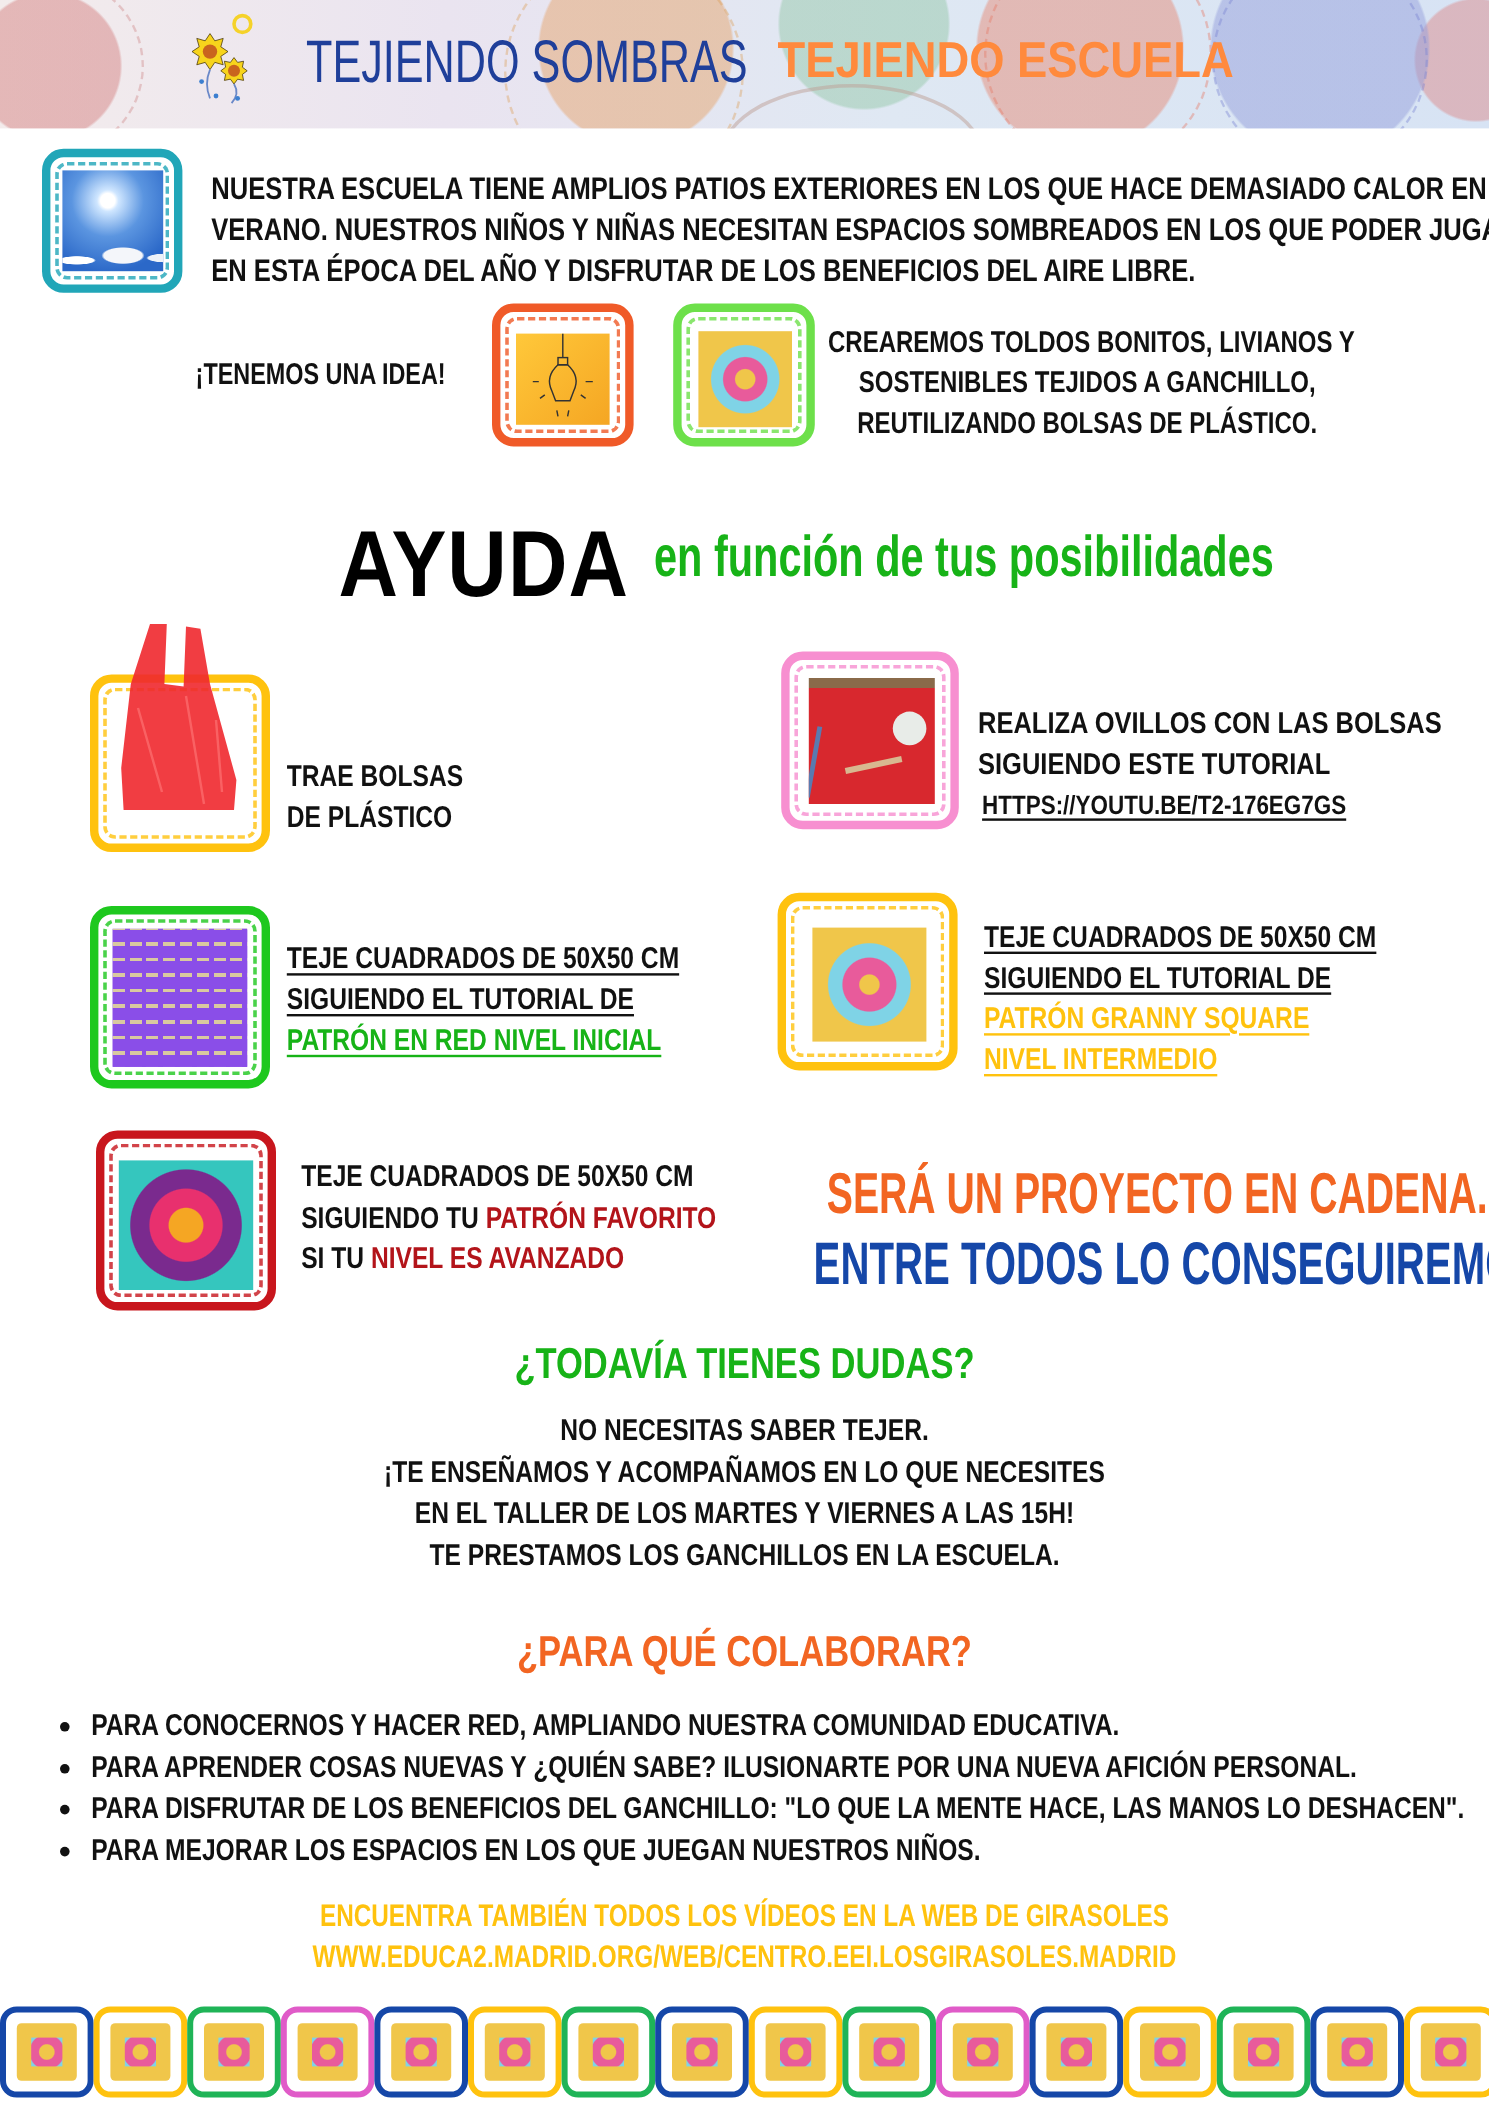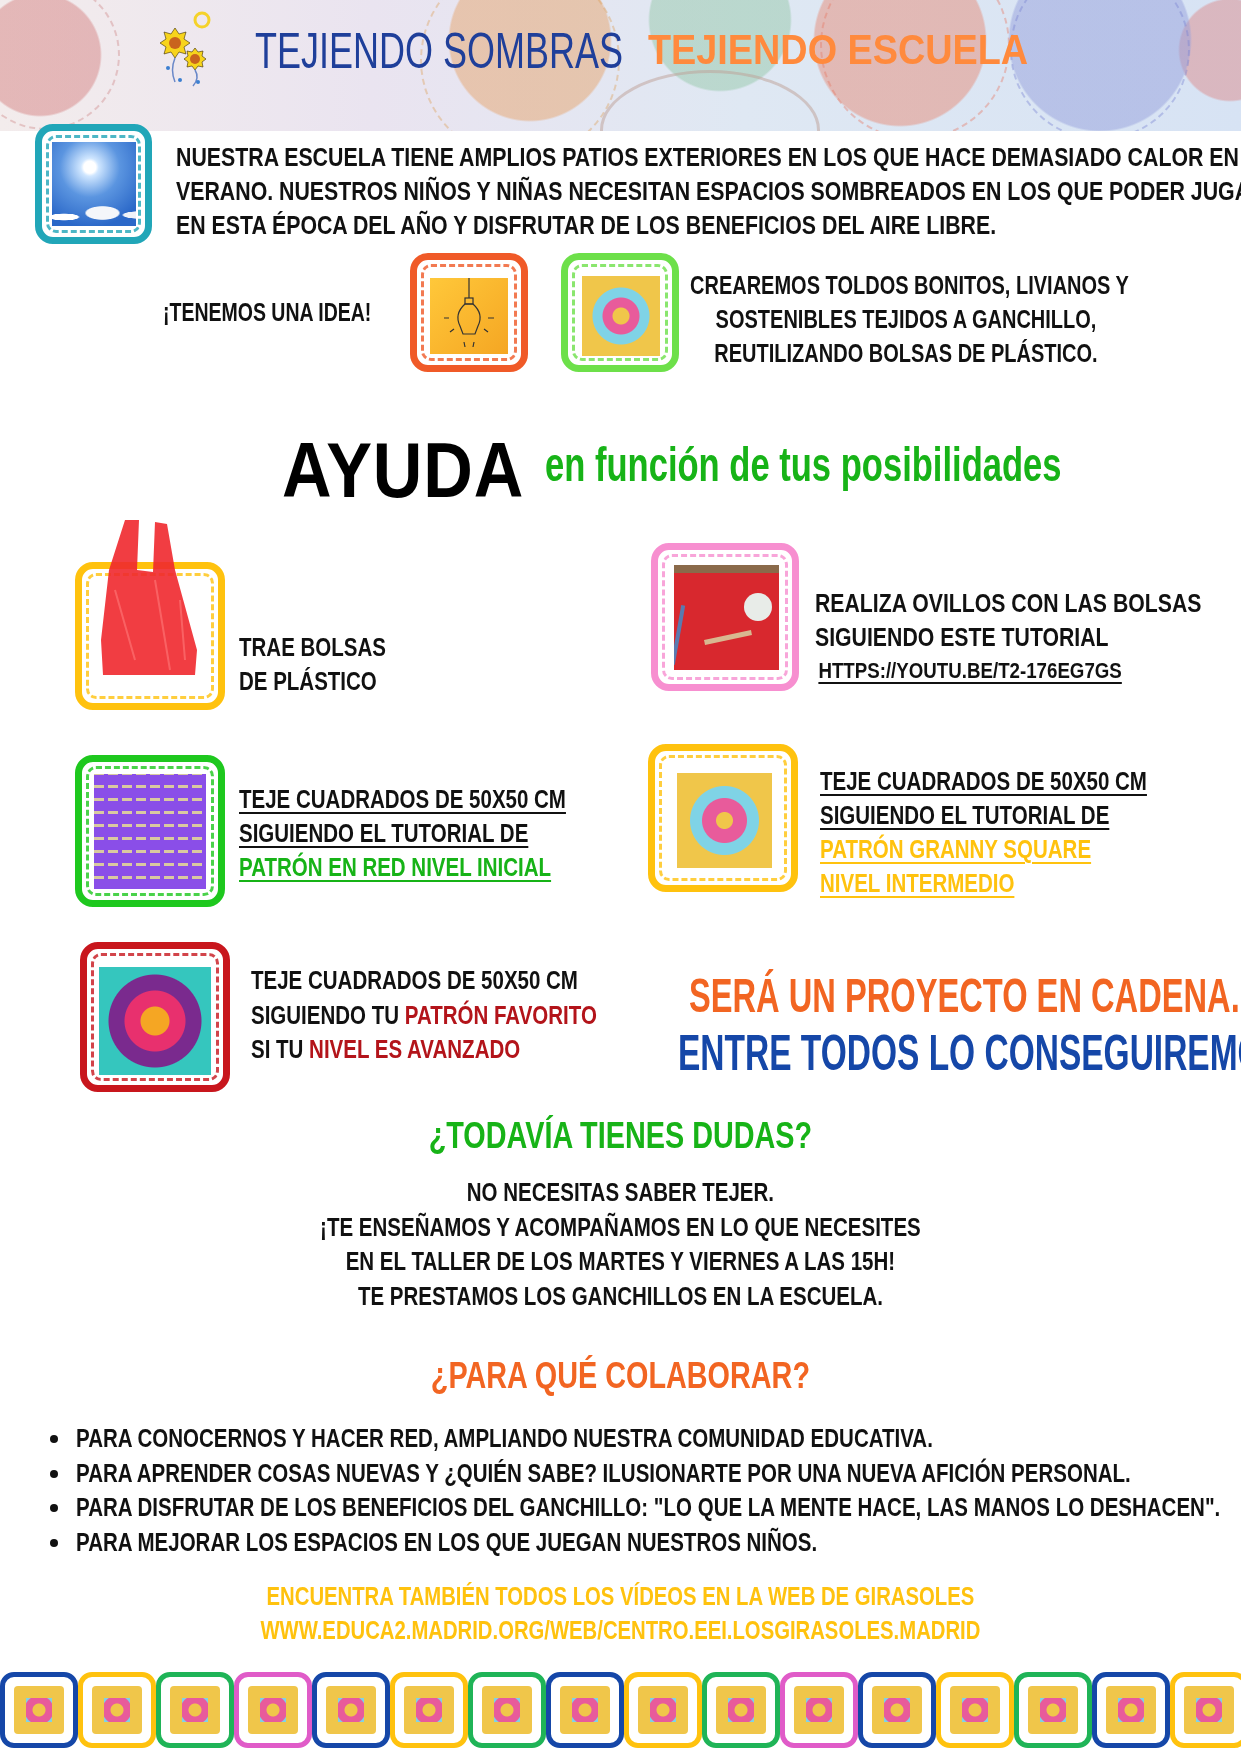--- a/index.html
+++ b/index.html
@@ -1,19 +1,19 @@
 <!DOCTYPE html>
 <html><head>
 <meta charset="utf-8">
 <style>
   * { box-sizing: border-box; margin: 0; padding: 0; }
   body { width: 1241px; height: 1755px; background: #ffffff; position: relative; overflow: hidden; font-family: "Liberation Sans", "DejaVu Sans", sans-serif; }
 
   
-  .banner { position: absolute; left: 0; top: 0; width: 1241px; height: 131px; overflow: hidden;
+  .banner { position: absolute; left: 0; top: 0; width: 1241px; height: 107px; overflow: hidden;
     background: radial-gradient(circle at 40px 55px, rgba(210,120,120,0.45) 0 60px, transparent 62px),
                 radial-gradient(circle at 530px 40px, rgba(230,170,120,0.55) 0 80px, transparent 82px),
                 radial-gradient(circle at 720px 20px, rgba(150,200,170,0.5) 0 70px, transparent 72px),
                 radial-gradient(circle at 900px 40px, rgba(230,140,120,0.5) 0 85px, transparent 87px),
                 radial-gradient(circle at 1100px 40px, rgba(150,160,220,0.5) 0 90px, transparent 92px),
                 radial-gradient(circle at 1230px 50px, rgba(220,140,140,0.5) 0 50px, transparent 52px),
                 linear-gradient(90deg, #f3ecec 0%, #eae4f0 30%, #dfe8f3 60%, #d7e3f4 100%);
   }
   .banner .ring { position: absolute; border-radius: 50%; border: 2px dashed rgba(200,120,120,0.35); }
   .logo { position: absolute; left: 160px; top: 10px; width: 60px; height: 80px; }

